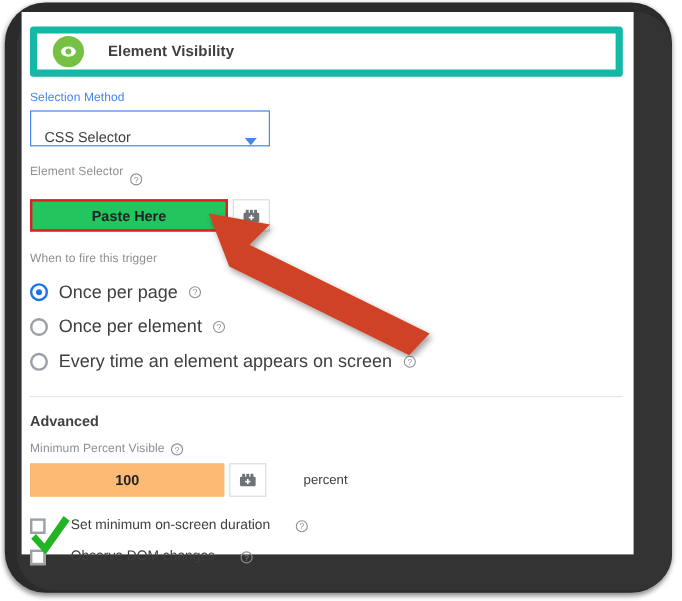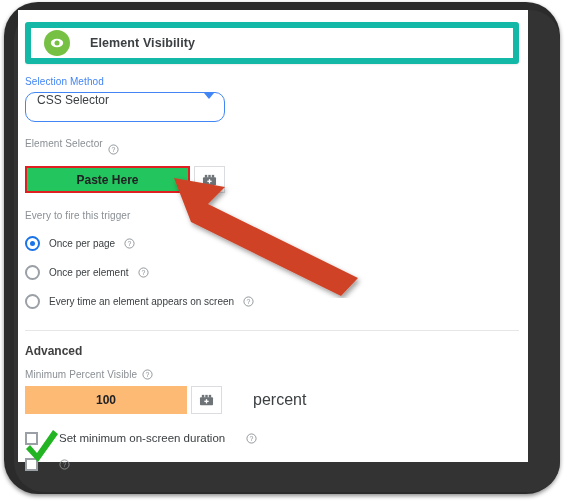--- a/index.html
+++ b/index.html
@@ -120,23 +120,23 @@
     height: 11px;
     flex: none;
   }
   .help-icon svg { display: block; }
 
   
   .select-box {
     width: 200px;
     height: 30px;
     border: 1px solid #4285f4;
-    border-radius: 10px;
-    display: flex;
-    align-items: flex-start;
+    border-radius: 0;
+    display: flex;
+    align-items: flex-end;
     box-sizing: border-box;
     background: #fff;
   }
   .select-value {
     margin-left: 11px;
     font-size: 12px;
     color: #3c4043;
     flex: 1;
   }
   .chev {
@@ -180,21 +180,21 @@
     background: #ffffff;
     box-sizing: border-box;
     display: flex;
     align-items: center;
     justify-content: center;
   }
   .var-btn.pct { height: 28px; }
   .var-btn svg { display:block; }
   .pct-suffix {
     margin-left: 13px;
-    font-size: 16px;
+    font-size: 11px;
     color: #3c4043;
     align-self: center;
     padding-left: 18px;
   }
 
   
   .radio-row {
     display: flex;
     align-items: center;
     gap: 9px;
@@ -214,21 +214,21 @@
   }
   .radio.on::after {
     content: "";
     position: absolute;
     left: 3px; top: 3px;
     width: 5px; height: 5px;
     border-radius: 50%;
     background: #1a73e8;
   }
   .radio-label {
-    font-size: 10px;
+    font-size: 15px;
     color: #3c4043;
   }
 
   
   .divider {
     height: 1px;
     background: #e6e6e6;
     margin-top: 14px;
     margin-bottom: 0;
   }
@@ -325,21 +325,21 @@
             <rect x="3" y="2" width="2.6" height="3" fill="#6e7377"></rect>
             <rect x="6.7" y="2" width="2.6" height="3" fill="#6e7377"></rect>
             <rect x="10.4" y="2" width="2.6" height="3" fill="#6e7377"></rect>
             <rect x="7.3" y="6.6" width="1.4" height="4.6" fill="#ffffff"></rect>
             <rect x="5.7" y="8.2" width="4.6" height="1.4" fill="#ffffff"></rect>
           </svg>
         </div>
       </div>
 
       <div style="height:17px"></div>
-      <div class="field-label grey">Every to fire this trigger</div>
+      <div class="field-label grey">When to fire this trigger</div>
       <div style="height:3px"></div>
 
       <div class="radio-row">
         <span class="radio on"></span>
         <span class="radio-label">Once per page</span>
         <span class="help-icon">
           <svg width="11" height="11" viewBox="0 0 12 12">
             <circle cx="6" cy="6" r="5" fill="none" stroke="#8a8f94" stroke-width="1"></circle>
             <text x="6" y="8.9" font-size="7.6" fill="#8a8f94" text-anchor="middle" font-family="Liberation Sans, sans-serif">?</text>
           </svg>
@@ -404,20 +404,21 @@
         <span class="help-icon">
           <svg width="11" height="11" viewBox="0 0 12 12">
             <circle cx="6" cy="6" r="5" fill="none" stroke="#8a8f94" stroke-width="1"></circle>
             <text x="6" y="8.9" font-size="7.6" fill="#8a8f94" text-anchor="middle" font-family="Liberation Sans, sans-serif">?</text>
           </svg>
         </span>
       </div>
 
       <div class="check-row">
         <span class="checkbox"></span>
+        <span class="check-label">Observe DOM changes</span>
         <span class="help-icon">
           <svg width="11" height="11" viewBox="0 0 12 12">
             <circle cx="6" cy="6" r="5" fill="none" stroke="#8a8f94" stroke-width="1"></circle>
             <text x="6" y="8.9" font-size="7.6" fill="#8a8f94" text-anchor="middle" font-family="Liberation Sans, sans-serif">?</text>
           </svg>
         </span>
       </div>
 
     </div>
   </div>

